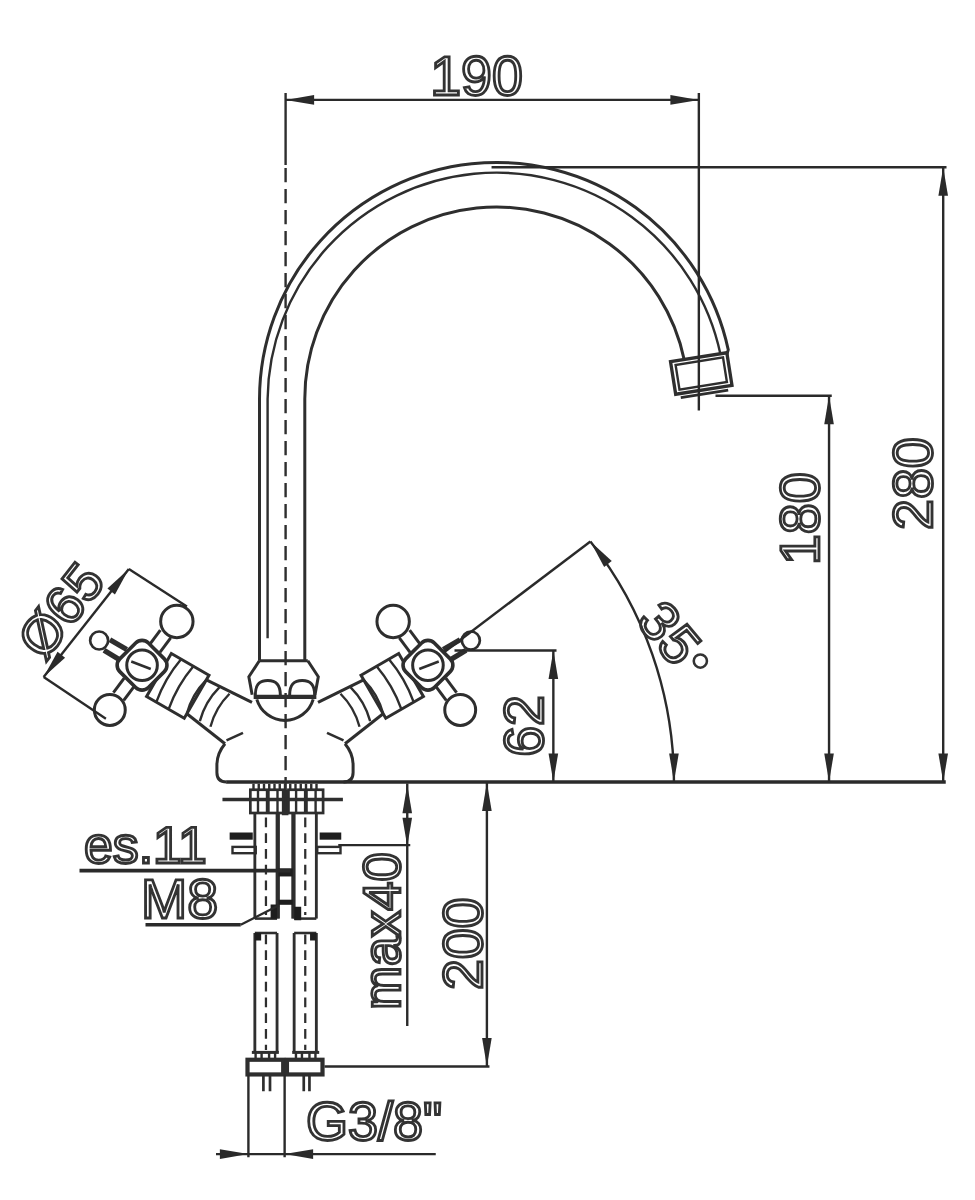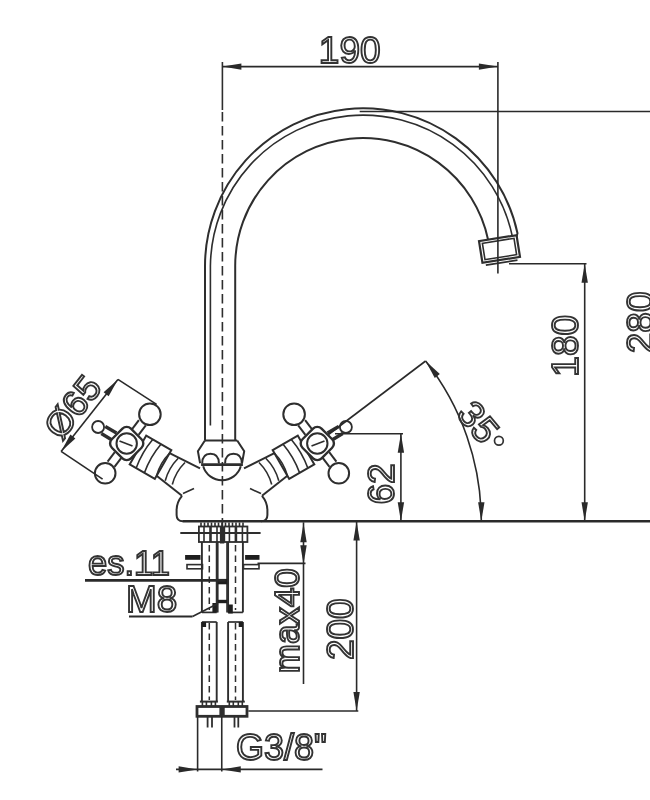--- a/index.html
+++ b/index.html
@@ -1,17 +1,17 @@
 <!DOCTYPE html>
 <html><head>
 <meta charset="utf-8">
 <style>
   html,body{margin:0;padding:0;background:#fff;}
   svg{display:block;}
-  .wrap{filter:grayscale(1);padding-left:32px;}
+  .wrap{filter:grayscale(1);}
   text{font-family:"Liberation Sans",sans-serif;fill:none;stroke:#333;stroke-width:1.9px;}
 </style>
 </head>
 <body>
 <div class="wrap">
 <svg width="650" height="800" viewBox="0 0 650 800" xmlns="http://www.w3.org/2000/svg">
 <defs>
   <path id="ar" d="M0,0 L-19,3.2 L-19,-3.2 Z" fill="#2a2a2a"></path>
 </defs>
 <rect x="0" y="0" width="650" height="800" fill="#fff"></rect>

